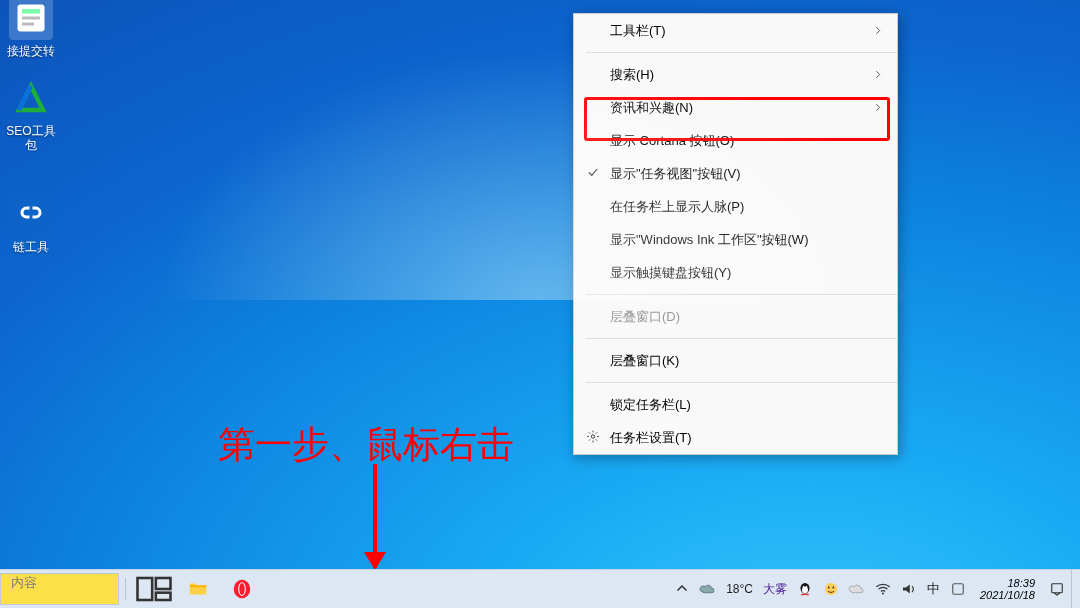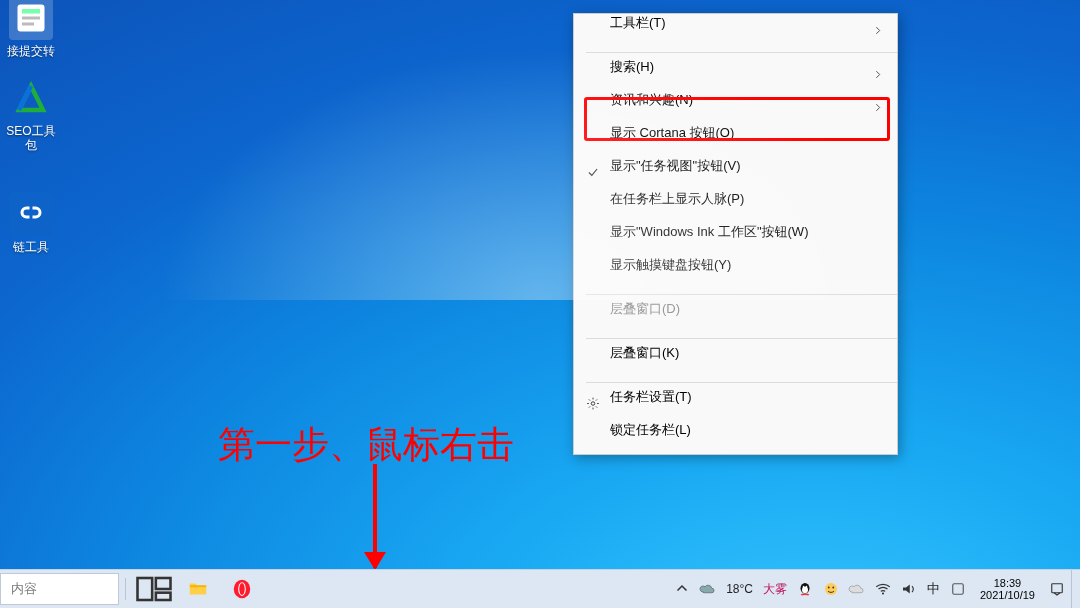--- a/index.html
+++ b/index.html
@@ -14,21 +14,21 @@
   .desktop::after{content:"";position:absolute;left:0;right:0;top:-300px;height:600px;
     background:radial-gradient(50% 60% at 50% 100%, rgba(255,255,255,0.35), rgba(255,255,255,0) 70%);
     pointer-events:none;}
   
   .dicon{position:absolute;left:0;width:62px;text-align:center;color:#fff;text-shadow:0 1px 2px rgba(0,0,0,.5);font-size:12px;line-height:14px;}
   .dicon .ibox{width:44px;height:44px;margin:0 auto 4px;background:#fff3;border-radius:4px;display:flex;align-items:center;justify-content:center;}
   .dicon .ibox svg{width:36px;height:36px;}
   
   .ctx{position:absolute;left:573px;top:13px;width:323px;background:#f9f9f9;
     box-shadow:2px 3px 12px rgba(0,0,0,.32);border:1px solid #ccc;}
-  .crow{position:relative;height:33px;display:flex;padding-left:36px;padding-right:10px;
+  .crow{position:relative;height:33px;display:flex;align-items:center;padding-left:36px;padding-right:10px;
     white-space:nowrap;}
   .crow.disabled{color:#9a9a9a;}
   .crow .sub{position:absolute;right:14px;top:50%;transform:translateY(-50%);}
   .sep{height:1px;background:#dcdcdc;margin:5px 0 5px 12px;}
   .check{position:absolute;left:12px;top:50%;transform:translateY(-50%);}
   
   .redbox{position:absolute;left:584px;top:97px;width:300px;height:38px;
     border:3px solid #ff0000;border-radius:3px;pointer-events:none;}
   
   .arrow-up{position:absolute;left:714px;top:130px;width:6px;height:195px;background:#ff0000;}
@@ -41,27 +41,27 @@
   .arrow-down{position:absolute;left:373px;top:464px;width:4px;height:104px;background:#ff0000;}
   .arrow-down::after{content:"";position:absolute;left:-9px;bottom:-2px;border-left:11px solid transparent;
     border-right:11px solid transparent;border-top:18px solid #ff0000;}
   
   .taskbar{position:absolute;left:0;right:0;bottom:0;height:38px;
     background:#dde7f3;display:flex;align-items:center;border-top:1px solid #c6d3e4;}
   .tbtn{height:38px;display:flex;align-items:center;justify-content:center;}
   .tleft{display:flex;align-items:center;}
   .tspacer{flex:1;}
   .tray{display:flex;align-items:center;gap:2px;padding-right:2px;}
-  .search-box{height:30px;margin:4px 0 4px 0;background:#ffffff;border:1px solid #bfc8d6;
-    display:flex;align-items:center;padding:0 6px;width:105px;}
+  .search-box{height:30px;margin:4px 0 4px 0;background:#fde047;border:1px solid #bfc8d6;
+    display:flex;padding:0 6px;width:105px;}
   .search-box span.ph{color:#7a7a7a;font-size:13px;margin-left:4px;}
   .tsplit{width:1px;height:22px;background:#b9c5d6;margin:0 6px;}
   .tic{width:24px;height:24px;display:flex;align-items:center;justify-content:center;}
   .tic svg{width:18px;height:18px;}
-  .clock{font-size:11px;line-height:12px;color:#000;padding:0 8px;text-align:center;}
+  .clock{font-size:11px;line-height:12px;color:#000;padding:0 8px;text-align:right;font-style:italic;}
   .lbl{font-size:12px;color:#222;margin:0 4px;}
   .tbtn.app{width:44px;}
   .tbtn.app svg{width:22px;height:22px;}
   .tbtn.taskview{width:44px;}
 </style>
 </head>
 <body>
 
 <div class="desktop">
 
@@ -141,28 +141,28 @@
       <div class="sep"></div>
       <div class="crow disabled">
         <span>层叠窗口(D)</span>
       </div>
       <div class="sep"></div>
       <div class="crow">
         <span>层叠窗口(K)</span>
       </div>
       <div class="sep"></div>
       <div class="crow">
+        <span>锁定任务栏(L)</span>
+      </div>
+      <div class="crow">
         <span class="check"><svg width="14" height="14" viewBox="0 0 24 24">
             <circle cx="12" cy="12" r="3" fill="none" stroke="#333" stroke-width="1.6"></circle>
             <path d="M12 2v3M12 19v3M2 12h3M19 12h3M5 5l2 2M17 17l2 2M19 5l-2 2M5 19l2-2" stroke="#333" stroke-width="1.6"></path>
           </svg></span>
         <span>任务栏设置(T)</span>
-      </div>
-      <div class="crow">
-        <span>锁定任务栏(L)</span>
       </div>
     </div>
   <div class="redbox"></div>
 
   <div class="taskbar">
     <div class="tleft">
       <div class="search-box">
         <span class="ph">内容</span>
       </div>
       <div class="tsplit"></div>
@@ -193,21 +193,21 @@
         <svg viewBox="0 0 24 24">
             <path d="M6 14l6-6 6 6" fill="none" stroke="#333" stroke-width="2"></path>
           </svg>
       </div>
       <div class="tic">
         <svg viewBox="0 0 24 24">
             <path d="M6 16a4 4 0 1 1 2-7 5 5 0 0 1 9 2 3 3 0 0 1 0 6H6z" fill="#8aa" stroke="#567" stroke-width="1"></path>
           </svg>
       </div>
       <span class="lbl">18°C</span>
-      <span class="lbl" style="color:#be185d">大雾</span>
+      <span class="lbl" style="color:#4c1d95">大雾</span>
       <div class="tic">
         <svg viewBox="0 0 24 24">
             <ellipse cx="12" cy="11" rx="6" ry="7" fill="#111"></ellipse>
             <ellipse cx="12" cy="13" rx="4" ry="4.5" fill="#fff"></ellipse>
             <ellipse cx="10" cy="9" rx="1" ry="1.3" fill="#fff"></ellipse>
             <ellipse cx="14" cy="9" rx="1" ry="1.3" fill="#fff"></ellipse>
             <path d="M7 20c1-1 3-1 5-1s4 0 5 1" stroke="#e33" stroke-width="2" fill="none"></path>
           </svg>
       </div>
       <div class="tic">
@@ -236,21 +236,21 @@
           </svg>
       </div>
       <span class="lbl" style="font-size:13px">中</span>
       <div class="tic">
         <svg viewBox="0 0 24 24">
             <rect x="5" y="5" width="14" height="14" rx="2" fill="none" stroke="#555" stroke-width="1.5"></rect>
           </svg>
       </div>
       <div class="clock">
         <div>18:39</div>
-        <div>2021/10/19</div>
+        <div>2021/10/18</div>
       </div>
       <div class="tic">
         <svg viewBox="0 0 24 24">
             <rect x="5" y="5" width="14" height="12" rx="1" fill="none" stroke="#333" stroke-width="1.5"></rect>
             <path d="M8 17l4 3 4-3" fill="none" stroke="#333" stroke-width="1.5"></path>
           </svg>
       </div>
       <div style="width:6px;height:38px;border-left:1px solid #b9c5d6"></div>
     </div>
   </div>

